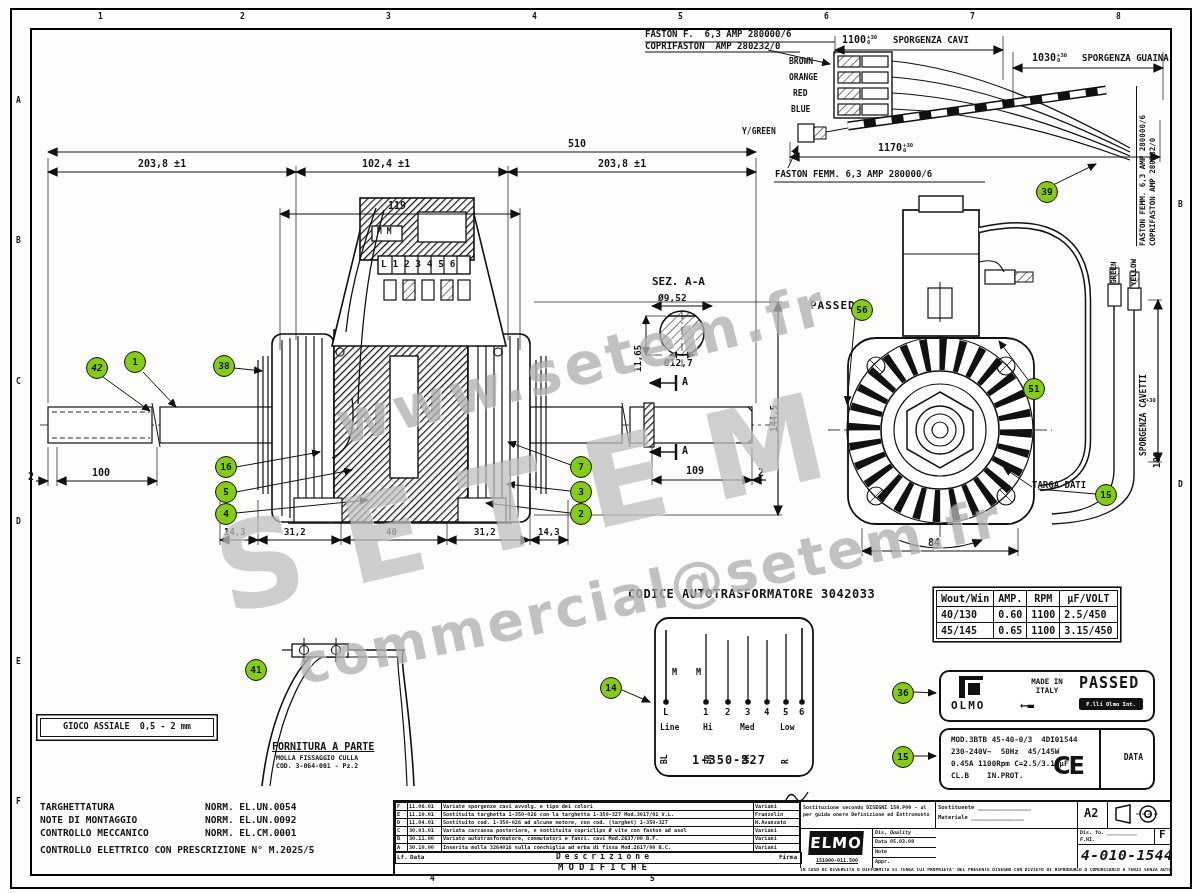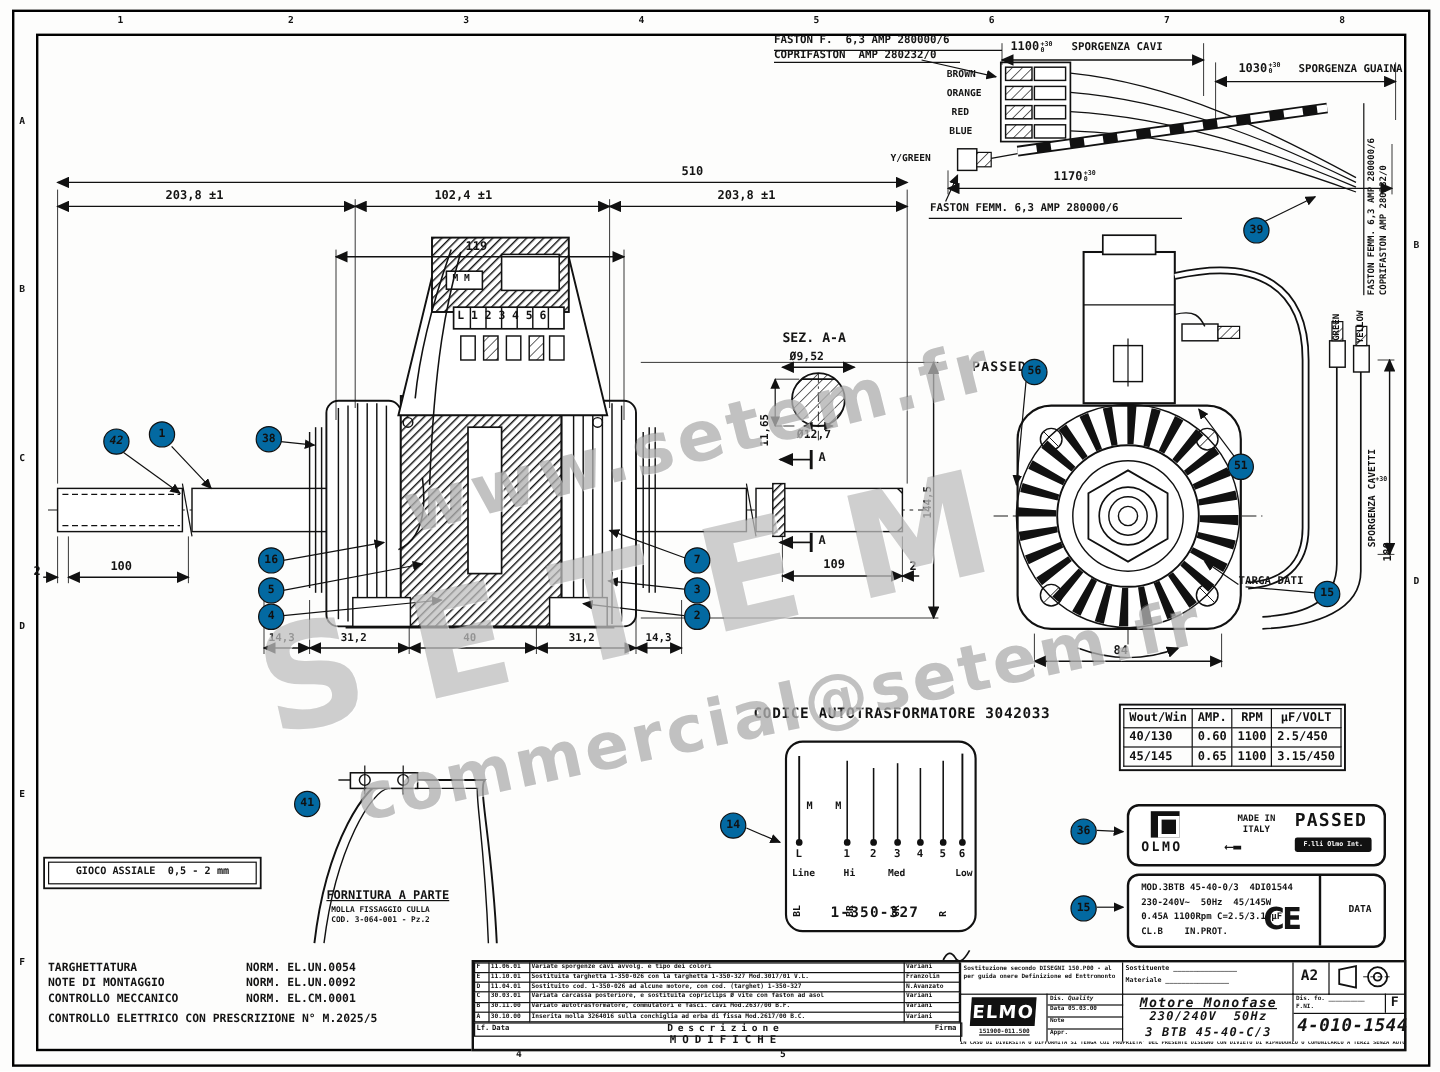--- a/index.html
+++ b/index.html
@@ -5,21 +5,21 @@
   html,body{margin:0;padding:0;background:#fff;}
   #sheet{position:relative;width:1200px;height:893px;background:#fdfdfc;overflow:hidden;
          font-family:"DejaVu Sans Mono","Liberation Mono",monospace;color:#111;}
   .abs{position:absolute;}
   .t{position:absolute;font-weight:bold;color:#141414;white-space:pre;line-height:1.05;}
   .tc{text-align:center;}
   .frame-outer{position:absolute;left:10px;top:8px;width:1178px;height:877px;border:2px solid #000;}
   .frame-inner{position:absolute;left:30px;top:28px;width:1138px;height:844px;border:2.5px solid #000;}
   .grid-num{position:absolute;font-size:8px;font-weight:bold;}
   .balloon{position:absolute;width:20px;height:20px;border:1.6px solid #111;border-radius:50%;
-           background:#0369a1;font-size:9.5px;font-weight:bold;text-align:center;line-height:19px;z-index:6;}
+           background:#84cc16;font-size:9.5px;font-weight:bold;text-align:center;line-height:19px;z-index:6;}
   .tol{display:inline-flex;flex-direction:column;font-size:5.5px;line-height:5px;vertical-align:top;margin-left:1px;font-weight:bold;}
   .vtext{position:absolute;writing-mode:vertical-rl;transform:rotate(180deg);font-weight:bold;white-space:pre;}
   .rot90{transform:rotate(-90deg);transform-origin:left top;}
   .wm{position:absolute;font-family:"DejaVu Sans",sans-serif;font-weight:bold;color:rgba(120,120,120,0.45);
       z-index:5;pointer-events:none;text-shadow:1px 1px 0 rgba(255,255,255,.6);}
   .box{position:absolute;border:1.8px solid #111;background:#fff;}
   .box2{position:absolute;border:1.5px solid #111;box-shadow:0 0 0 2.5px #fff,0 0 0 4px #111;background:#fff;}
   .rbox{position:absolute;border:2px solid #111;border-radius:10px;background:#fff;}
   table.spec{border-collapse:collapse;font-family:"DejaVu Sans Mono",monospace;font-weight:bold;}
   table.spec td,table.spec th{border:1.6px solid #111;padding:0 4px;font-size:10px;line-height:15px;white-space:nowrap;}
@@ -416,21 +416,21 @@
   <div class="t" style="left:663px;top:708px;font-size:9px;">L</div>
   <div class="t" style="left:703px;top:708px;font-size:9px;">1</div>
   <div class="t" style="left:725px;top:708px;font-size:9px;">2</div>
   <div class="t" style="left:745px;top:708px;font-size:9px;">3</div>
   <div class="t" style="left:764px;top:708px;font-size:9px;">4</div>
   <div class="t" style="left:783px;top:708px;font-size:9px;">5</div>
   <div class="t" style="left:799px;top:708px;font-size:9px;">6</div>
   <div class="t" style="left:660px;top:724px;font-size:8px;">Line</div>
   <div class="t" style="left:703px;top:724px;font-size:8px;">Hi</div>
   <div class="t" style="left:740px;top:724px;font-size:8px;">Med</div>
-  <div class="t" style="left:780px;top:724px;font-size:8px;margin-left:16px;">Low</div>
+  <div class="t" style="left:780px;top:724px;font-size:8px;">Low</div>
   <div class="vtext" style="left:660px;top:738px;height:26px;font-size:8px;">BL</div>
   <div class="vtext" style="left:704px;top:738px;height:26px;font-size:8px;">BR</div>
   <div class="vtext" style="left:742px;top:738px;height:26px;font-size:8px;">OR</div>
   <div class="vtext" style="left:781px;top:738px;height:26px;font-size:8px;">R</div>
   <div class="t" style="left:692px;top:754px;font-size:12px;letter-spacing:1px;">1-350-327</div>
 
   <div class="abs" style="left:936px;top:590px;box-shadow:0 0 0 2px #fff,0 0 0 3.6px #111;">
     <table class="spec">
       <tbody>
           <tr>
@@ -581,25 +581,20 @@
     <div class="abs" style="left:477px;top:26px;width:63px;height:40px;border-left:1px solid #111;">
       <div class="t tiny" style="left:2px;top:2px;"><span>Dis.</span> <span style="font-style:italic">Quality</span></div>
       <div class="t tiny" style="left:2px;top:11px;"><span>Data</span> <span>05.03.00</span></div>
       <div class="t tiny" style="left:2px;top:21px;">Note</div>
       <div class="t tiny" style="left:2px;top:31px;">Appr.</div>
       <div class="abs" style="left:0;top:9px;width:100%;border-top:0.8px solid #111;"></div>
       <div class="abs" style="left:0;top:19px;width:100%;border-top:0.8px solid #111;"></div>
       <div class="abs" style="left:0;top:29px;width:100%;border-top:0.8px solid #111;"></div>
     </div>
 
-    <div class="abs" style="left:540px;top:26px;width:142px;height:40px;border-left:1.5px solid #111;">
-      <div class="t tc" style="left:0;top:2px;width:100%;font-size:11px;font-style:italic;letter-spacing:1px;text-decoration:underline;">Motore Monofase</div>
-      <div class="t tc" style="left:0;top:15px;width:100%;font-size:10px;font-style:italic;letter-spacing:1px;">230/240V  50Hz</div>
-      <div class="t tc" style="left:0;top:28px;width:100%;font-size:10px;font-style:italic;letter-spacing:1px;">3 BTB 45-40-C/3</div>
-    </div>
 
     <div class="abs" style="left:682px;top:26px;width:93px;height:40px;border-left:1.5px solid #111;">
       <div class="t tiny" style="left:2px;top:2px;">Dis. fo. __________</div>
       <div class="t tiny" style="left:2px;top:9px;">F.NI.</div>
       <div class="abs" style="left:0;top:16px;width:100%;border-top:1px solid #111;"></div>
       <div class="t" style="left:3px;top:20px;font-size:14.5px;font-style:italic;letter-spacing:0.5px;">4-010-1544</div>
       <div class="abs" style="right:0;top:0;height:16px;border-left:1px solid #111;width:16px;">
         <div class="t" style="left:4px;top:1px;font-size:11px;">F</div>
       </div>
     </div>

